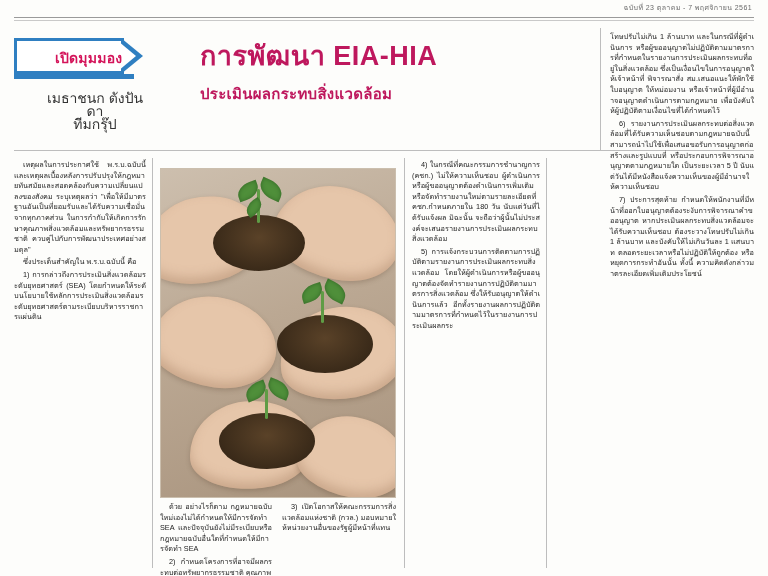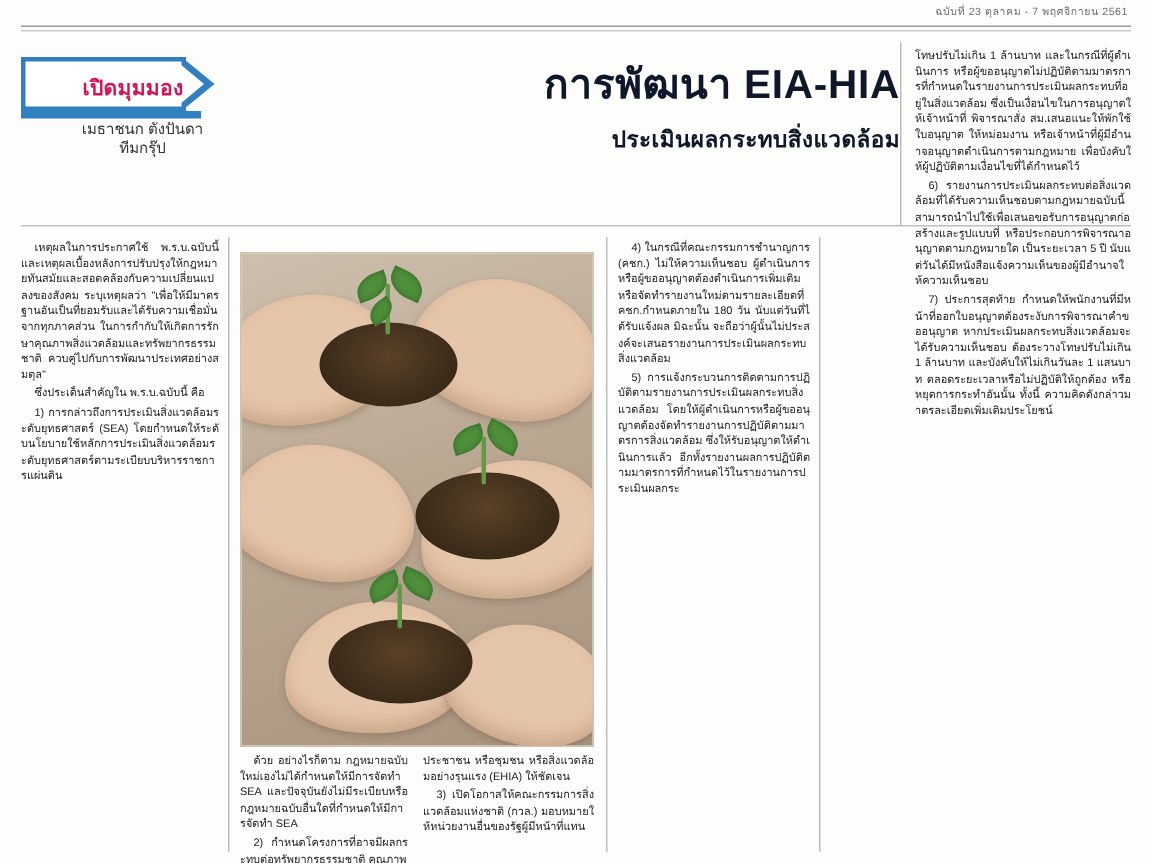--- a/index.html
+++ b/index.html
@@ -96,35 +96,35 @@
     position: absolute;
     left: 0;
     top: 36px;
     width: 120px;
     height: 5px;
     background: #2f7fc1;
   }
   .byline {
     position: absolute;
     left: 40px;
-    top: 80px;
-    font-size: 10px;
+    top: 92px;
+    font-size: 14px;
     color: #333;
     line-height: 13px;
     text-align: center;
     width: 110px;
   }
   
   .headline {
     position: absolute;
     left: 200px;
     top: 36px;
     width: 400px;
-    text-align: right;
-    color: #0f172a;
+    text-align: left;
+    color: #be185d;
   }
   .headline .l1 {
     font-size: 27px;
     font-weight: bold;
     letter-spacing: 0.5px;
     line-height: 40px;
   }
   .headline .l2 {
     font-size: 15px;
     font-weight: bold;
@@ -257,21 +257,20 @@
     <div class="leaf" style="left:84px; top:214px; width:22px; height:16px; transform:rotate(-22deg);"></div>
     <div class="leaf" style="left:106px; top:212px; width:23px; height:16px; transform:rotate(22deg) scaleX(-1);"></div>
   </div>
 
   <div class="col" style="left:160px; top:502px; width:112px;">
     <p>ด้วย อย่างไรก็ตาม กฎหมายฉบับใหม่เองไม่ได้กำหนดให้มีการจัดทำ SEA และปัจจุบันยังไม่มีระเบียบหรือกฎหมายฉบับอื่นใดที่กำหนดให้มีการจัดทำ SEA</p>
     <p>2) กำหนดโครงการที่อาจมีผลกระทบต่อทรัพยากรธรรมชาติ คุณภาพ</p>
   </div>
 
   <div class="col" style="left:282px; top:502px; width:114px;">
-    <p class="noind">ประชาชน หรือชุมชน หรือสิ่งแวดล้อมอย่างรุนแรง (EHIA) ให้ชัดเจน</p>
     <p>3) เปิดโอกาสให้คณะกรรมการสิ่งแวดล้อมแห่งชาติ (กวล.) มอบหมายให้หน่วยงานอื่นของรัฐผู้มีหน้าที่แทน</p>
   </div>
 
   <div class="col" style="left:412px; top:160px; width:128px;">
     <p>4) ในกรณีที่คณะกรรมการชำนาญการ (คชก.) ไม่ให้ความเห็นชอบ ผู้ดำเนินการ หรือผู้ขออนุญาตต้องดำเนินการเพิ่มเติม หรือจัดทำรายงานใหม่ตามรายละเอียดที่ คชก.กำหนดภายใน 180 วัน นับแต่วันที่ได้รับแจ้งผล มิฉะนั้น จะถือว่าผู้นั้นไม่ประสงค์จะเสนอรายงานการประเมินผลกระทบสิ่งแวดล้อม</p>
     <p>5) การแจ้งกระบวนการติดตามการปฏิบัติตามรายงานการประเมินผลกระทบสิ่งแวดล้อม โดยให้ผู้ดำเนินการหรือผู้ขออนุญาตต้องจัดทำรายงานการปฏิบัติตามมาตรการสิ่งแวดล้อม ซึ่งให้รับอนุญาตให้ดำเนินการแล้ว อีกทั้งรายงานผลการปฏิบัติตามมาตรการที่กำหนดไว้ในรายงานการประเมินผลกระ</p>
   </div>
 
   <div class="col" style="left:610px; top:32px; width:144px;">
     <p class="noind">โทษปรับไม่เกิน 1 ล้านบาท และในกรณีที่ผู้ดำเนินการ หรือผู้ขออนุญาตไม่ปฏิบัติตามมาตรการที่กำหนดในรายงานการประเมินผลกระทบที่อยู่ในสิ่งแวดล้อม ซึ่งเป็นเงื่อนไขในการอนุญาตให้เจ้าหน้าที่ พิจารณาสั่ง สม.เสนอแนะให้พักใช้ใบอนุญาต ให้หม่อมงาน หรือเจ้าหน้าที่ผู้มีอำนาจอนุญาตดำเนินการตามกฎหมาย เพื่อบังคับให้ผู้ปฏิบัติตามเงื่อนไขที่ได้กำหนดไว้</p>

